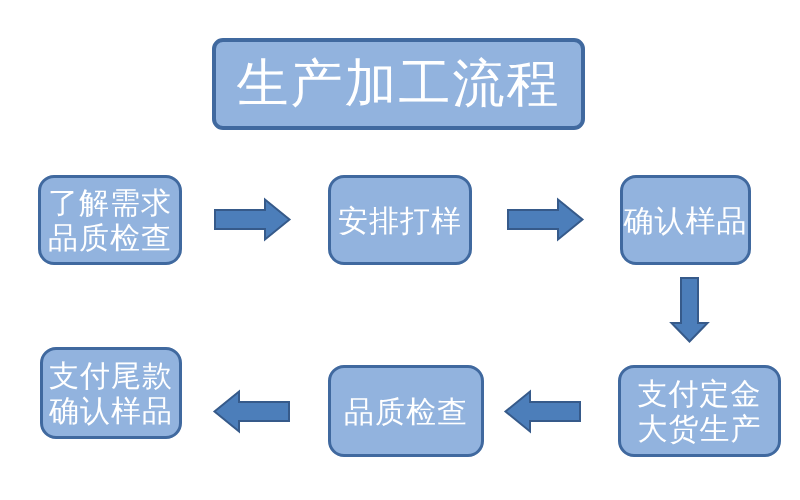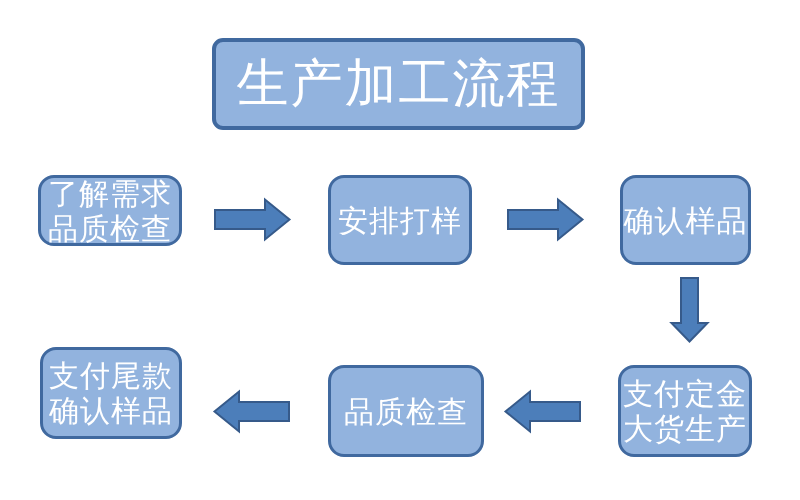--- a/index.html
+++ b/index.html
@@ -45,24 +45,24 @@
   }
   .step span{display:block;text-align:center;white-space:nowrap;}
   .arrow{position:absolute;display:block;overflow:visible;}
   .arrow polygon{
     fill:var(--arrow-fill);
     stroke:var(--arrow-border);
     stroke-width:2;
     stroke-linejoin:miter;
   }
   
-  #step1{left:38px;top:175px;width:144px;height:71px;}
+  #step1{left:38px;top:175px;width:144px;height:90px;}
   #step2{left:328px;top:175px;width:144px;height:90px;}
   #step3{left:620px;top:175px;width:131px;height:90px;justify-content:center;}
-  #step4{left:618px;top:365px;width:134px;height:92px;}
+  #step4{left:618px;top:365px;width:163px;height:92px;}
   #step5{left:328px;top:365px;width:156px;height:92px;}
   #step6{left:40px;top:347px;width:142px;height:92px;}
   
   #arrow-r1{left:214px;top:198px;width:77px;height:43px;}
   #arrow-r2{left:507px;top:198px;width:77px;height:43px;}
   #arrow-d1{left:670px;top:277px;width:39px;height:66px;}
   #arrow-l1{left:504px;top:390px;width:77px;height:43px;}
   #arrow-l2{left:213px;top:390px;width:77px;height:43px;}
 </style>
 </head>

